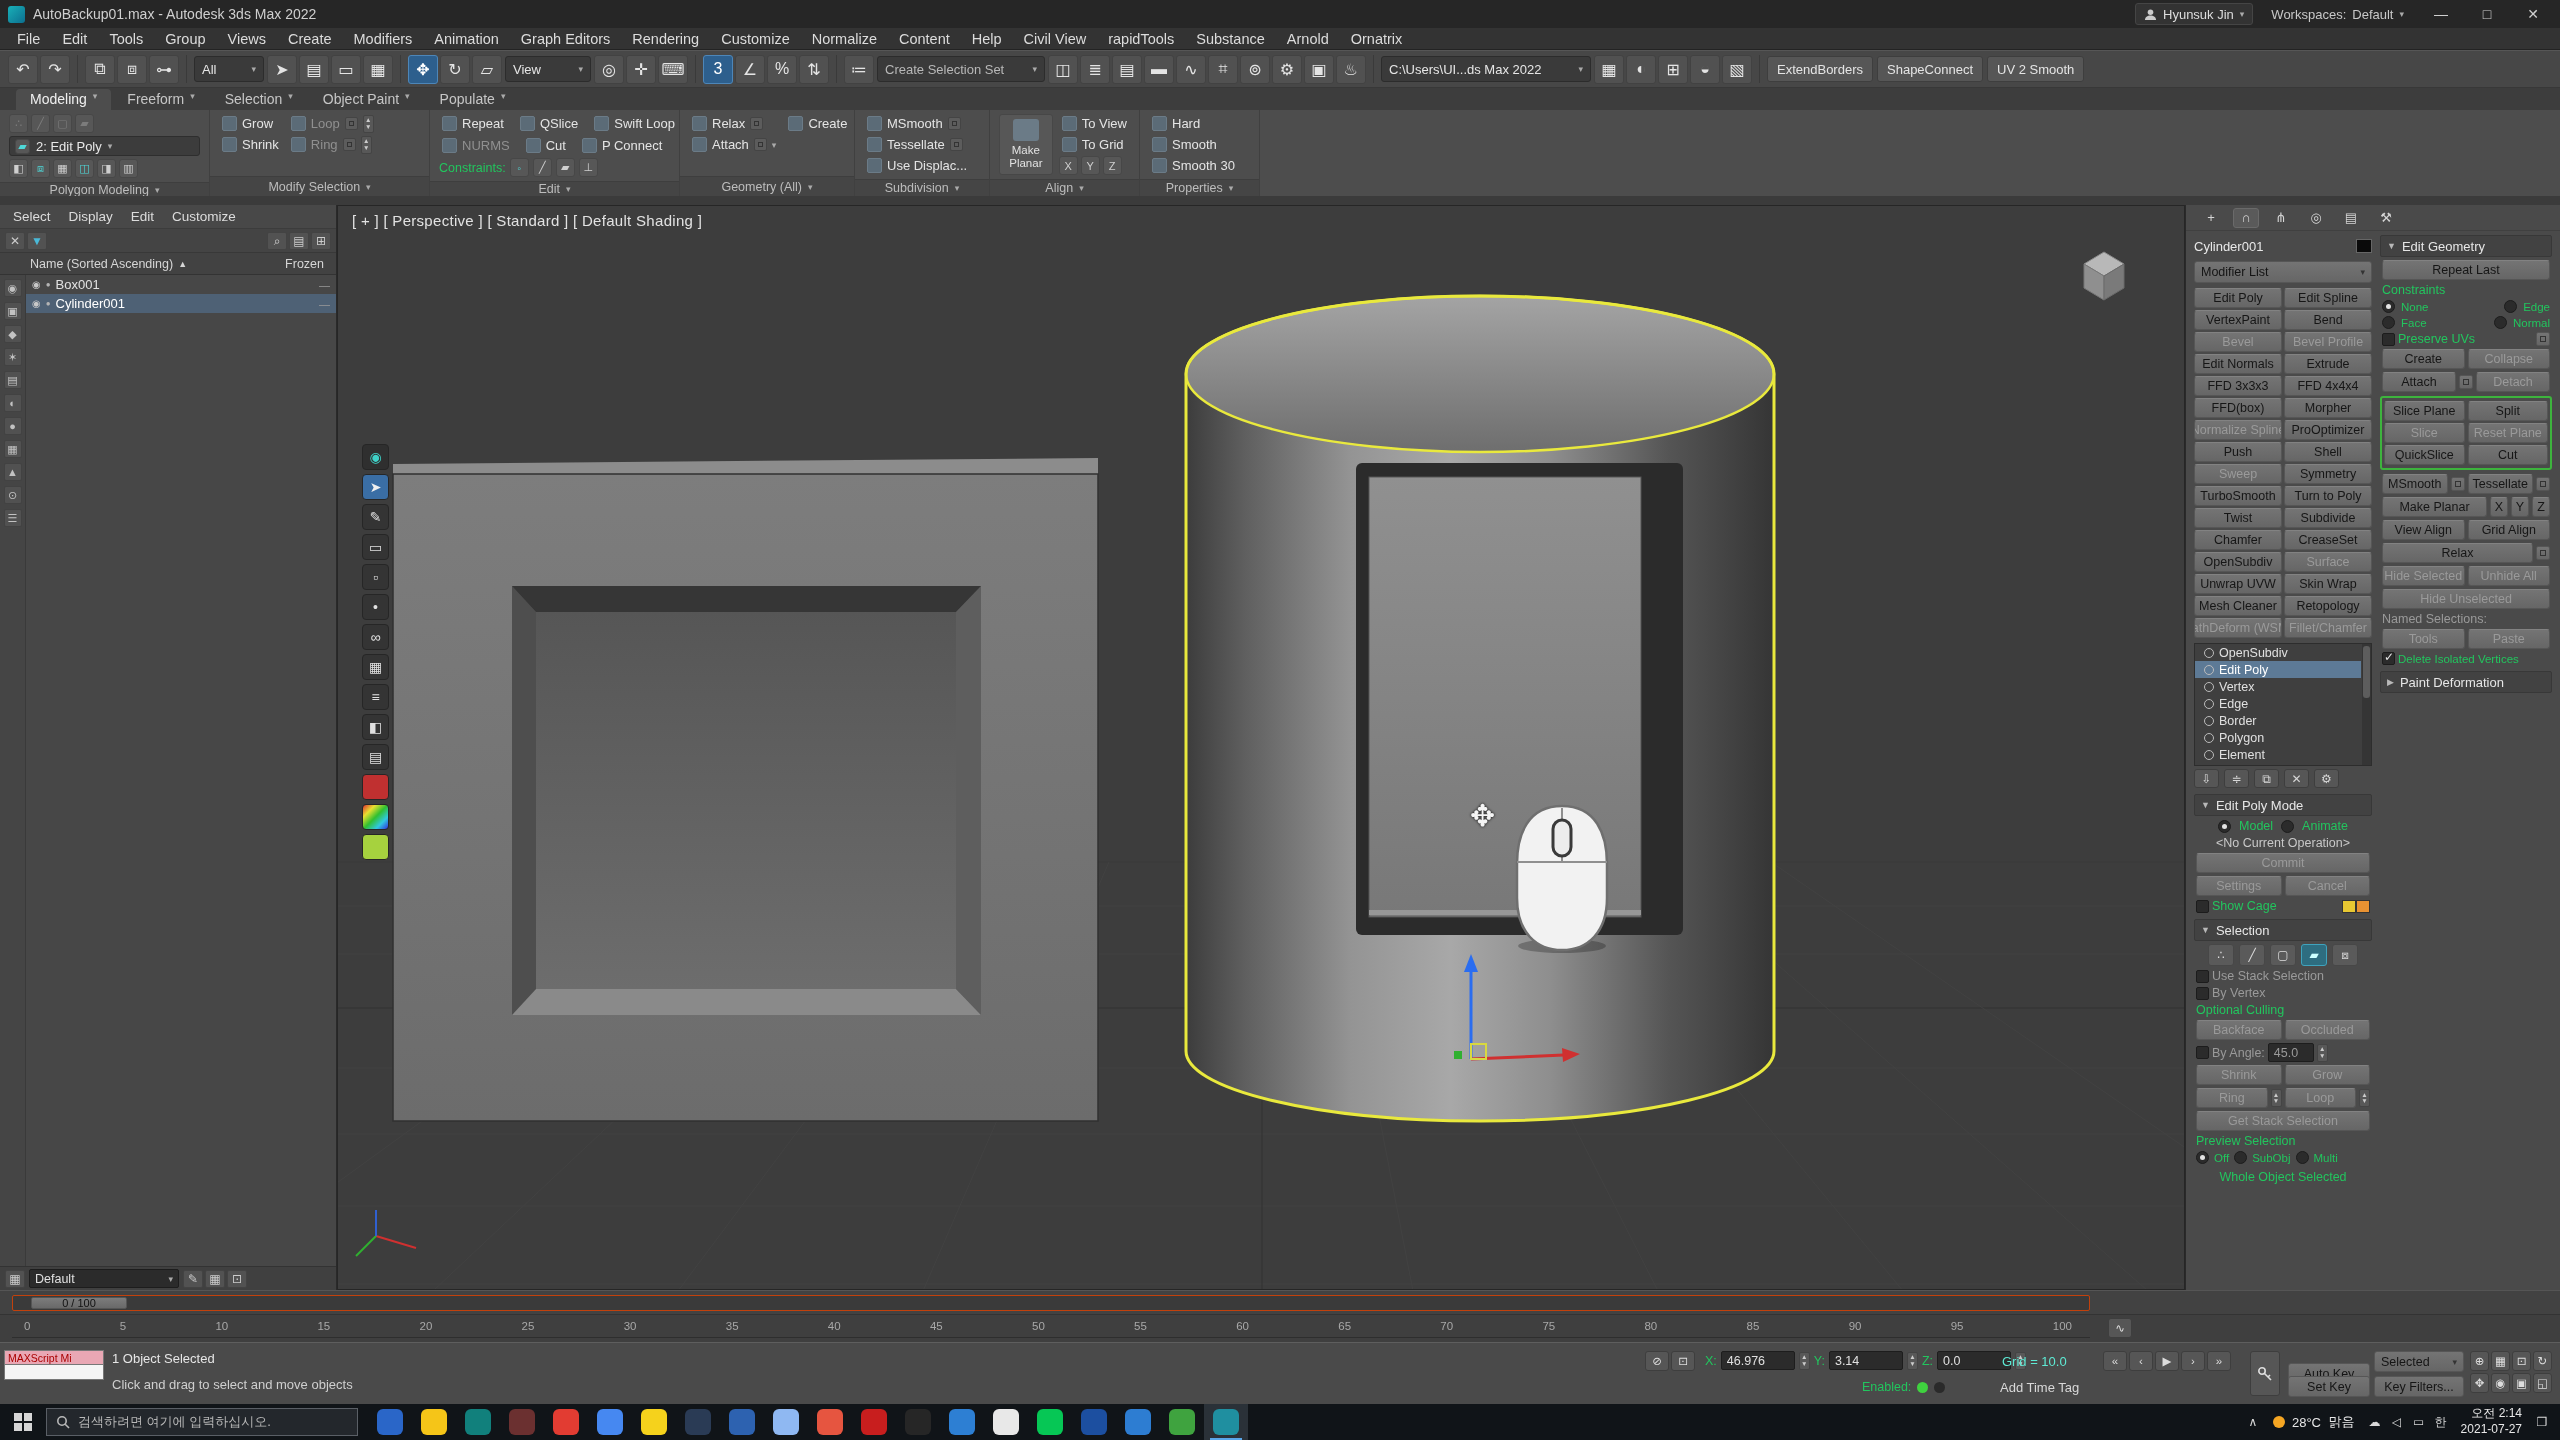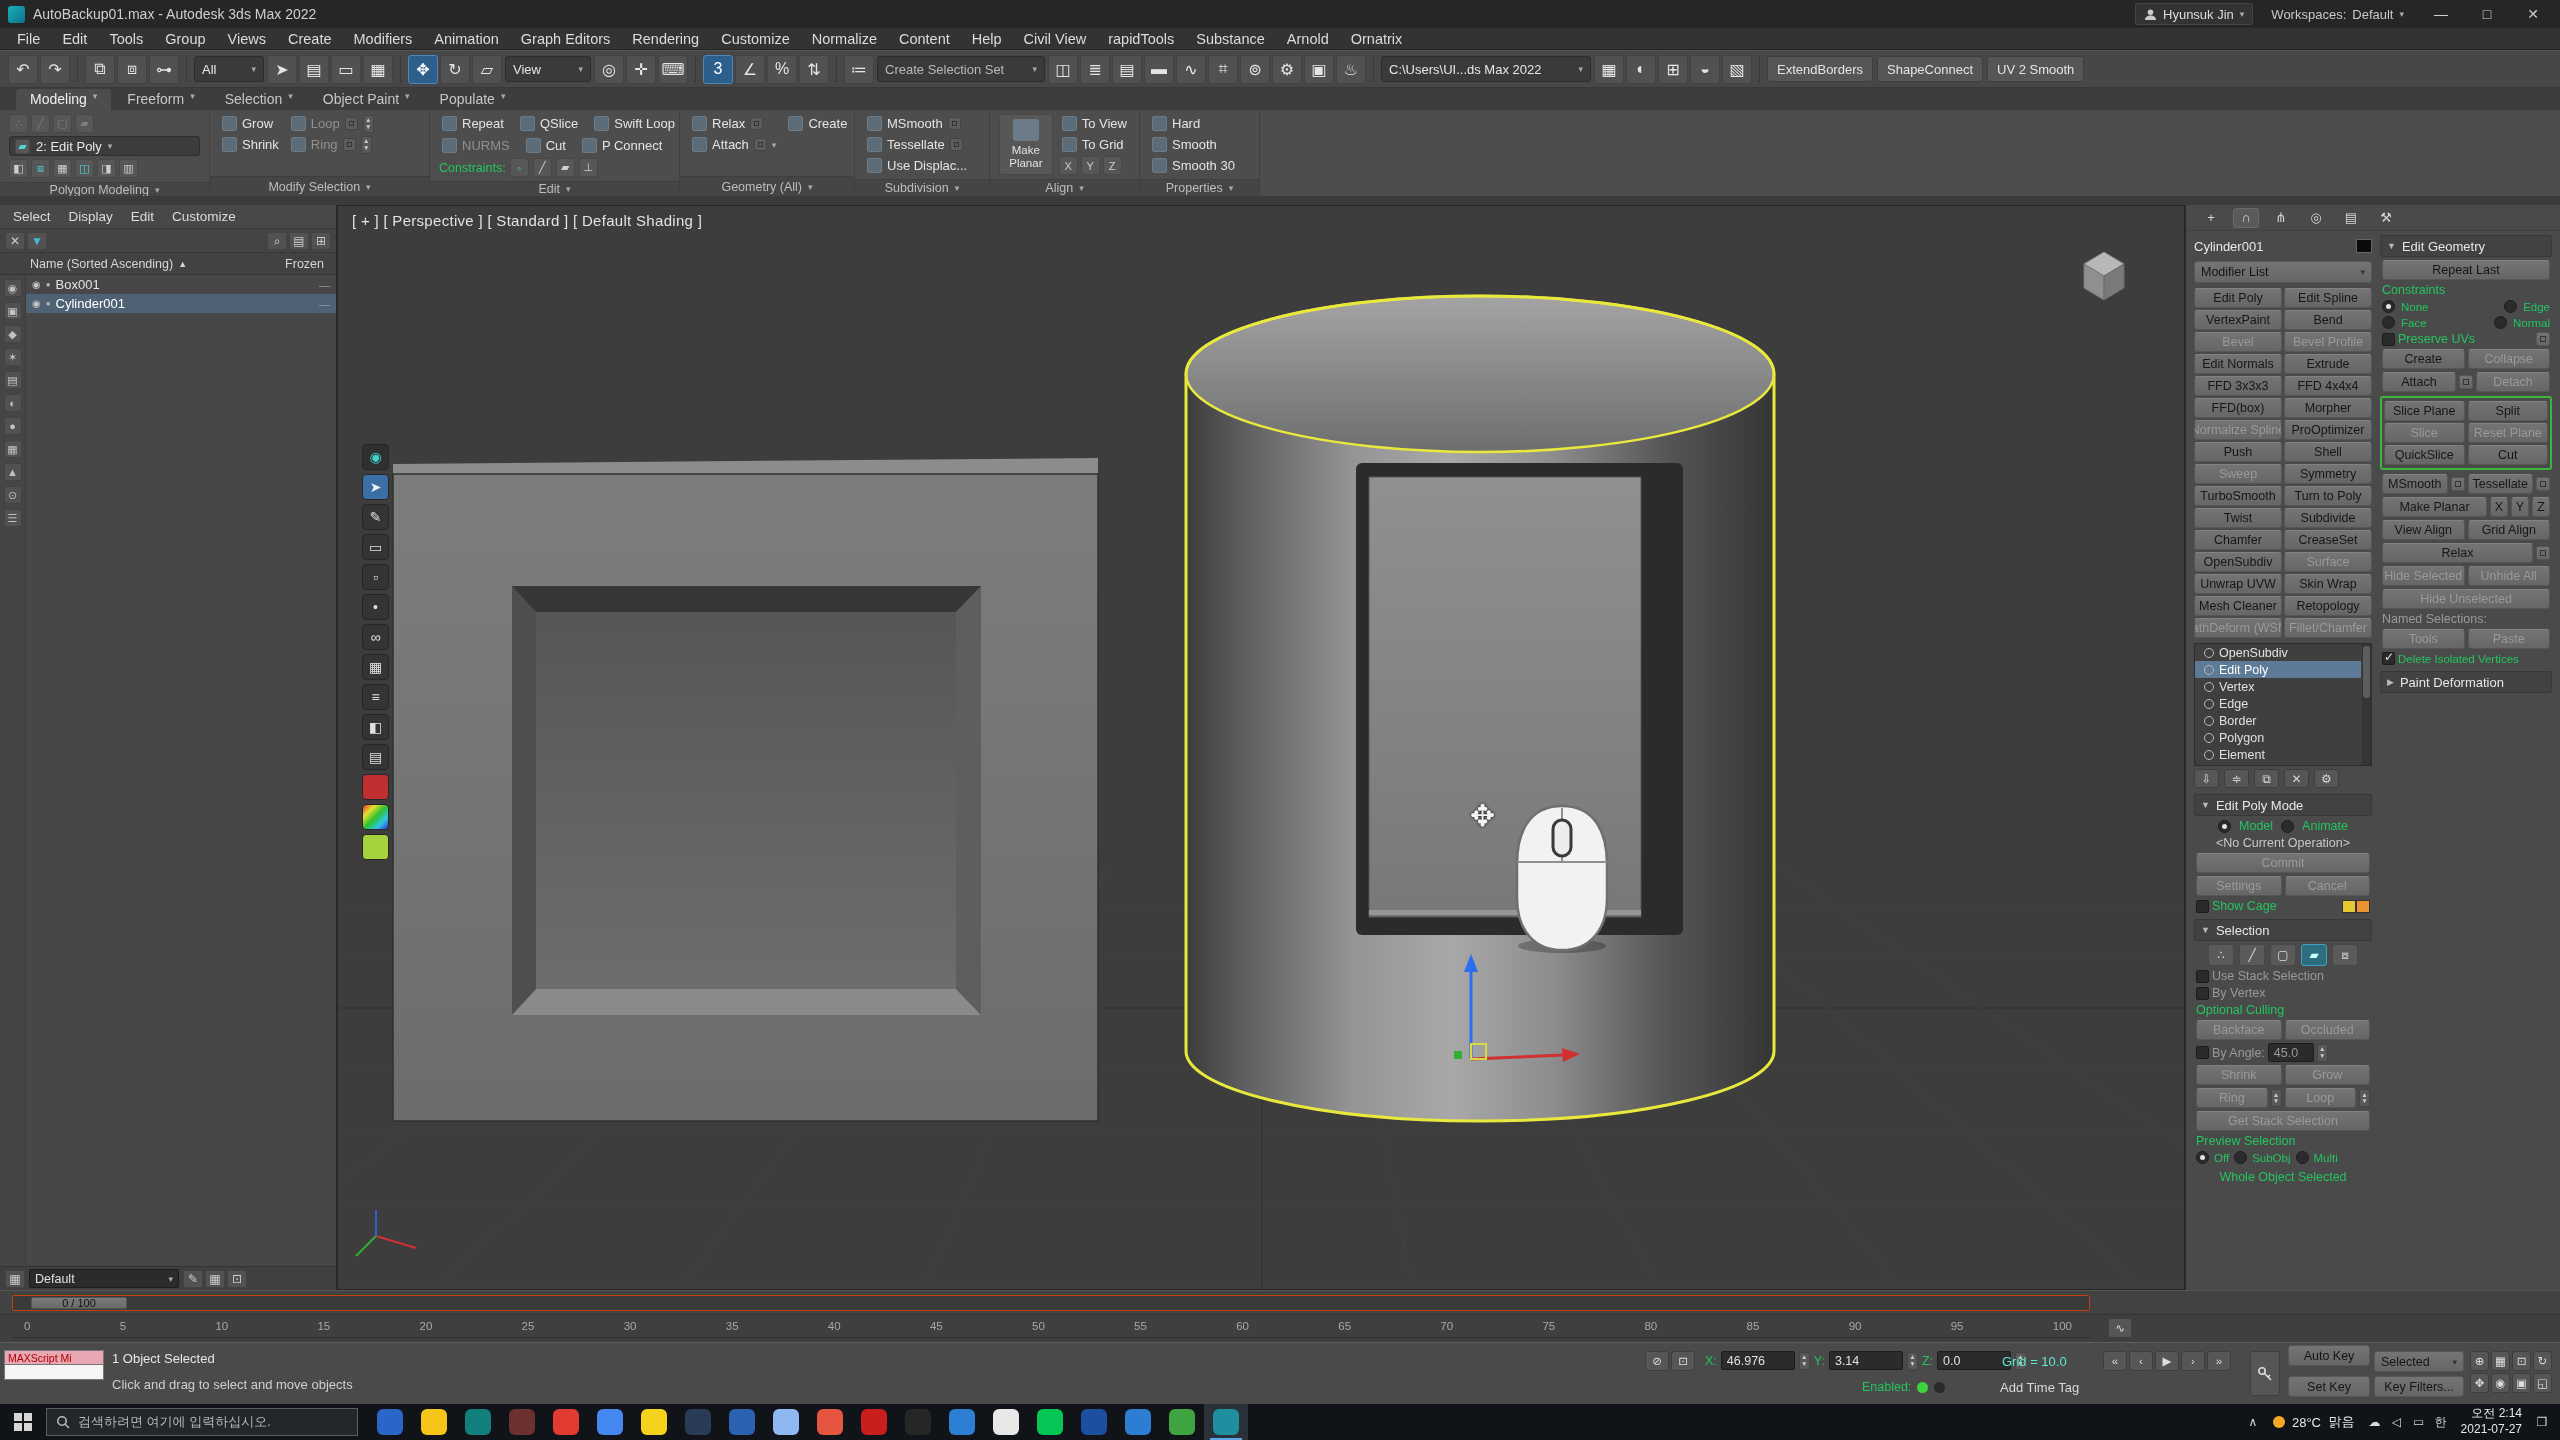--- a/index.html
+++ b/index.html
@@ -1119,21 +1119,21 @@
       <div class="si">›</div>
       <div class="si">»</div>
     </div>
   <div class="si" style="position:absolute;left:2250px;top:8px;width:30px;height:45px">
     <svg width="16" height="16" viewBox="0 0 16 16">
         <circle cx="5" cy="5" r="3.2" fill="none" stroke="#ddd" stroke-width="1.6"></circle>
         <line x1="7.5" y1="7.5" x2="14" y2="14" stroke="#ddd" stroke-width="1.6"></line>
         <line x1="11" y1="11" x2="13" y2="9" stroke="#ddd" stroke-width="1.6"></line>
       </svg>
   </div>
-  <div class="statbtn" style="position:absolute;left:2288px;top:2px;width:82px">Auto Key</div>
+  <div class="statbtn" style="position:absolute;left:2288px;top:20px;width:82px">Auto Key</div>
   <div class="statbtn" style="position:absolute;left:2374px;top:8px;width:90px;justify-content:space-between;padding:0 6px">
       <span>Selected</span>
       <span class="caret" style="color:#333">▾</span>
     </div>
   <div class="statbtn" style="position:absolute;left:2288px;top:33px;width:82px">Set Key</div>
   <div class="statbtn" style="position:absolute;left:2374px;top:33px;width:90px">Key Filters...</div>
   <div style="position:absolute;left:2470px;top:8px;width:86px;display:flex;flex-wrap:wrap;gap:2px">
 
   <div class="si" style="width:19px">⊕</div>
       <div class="si" style="width:19px">▦</div>

